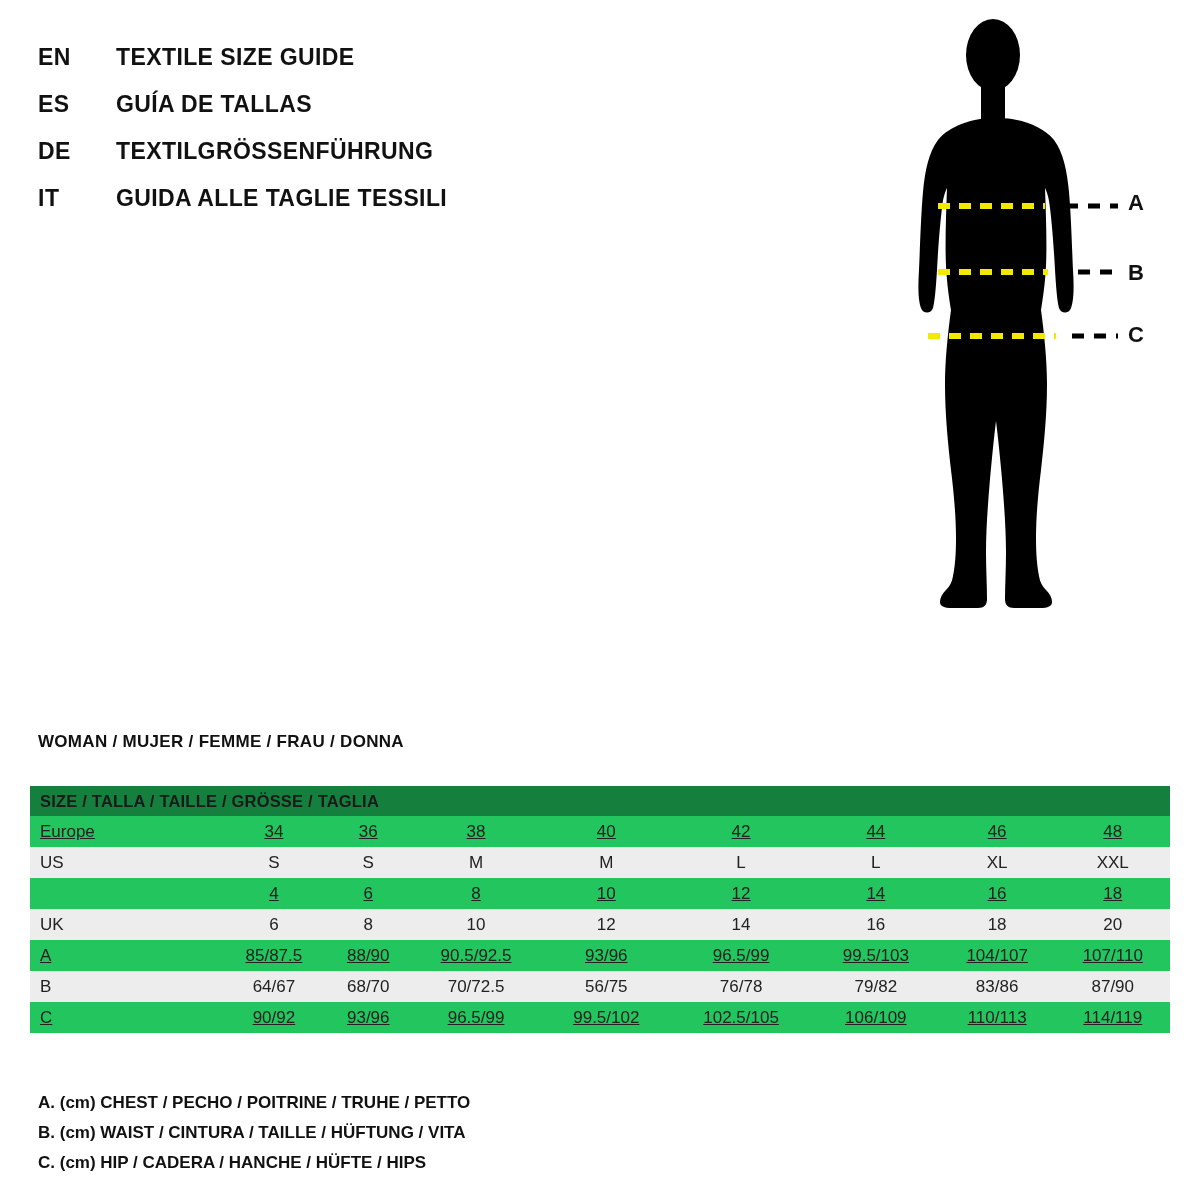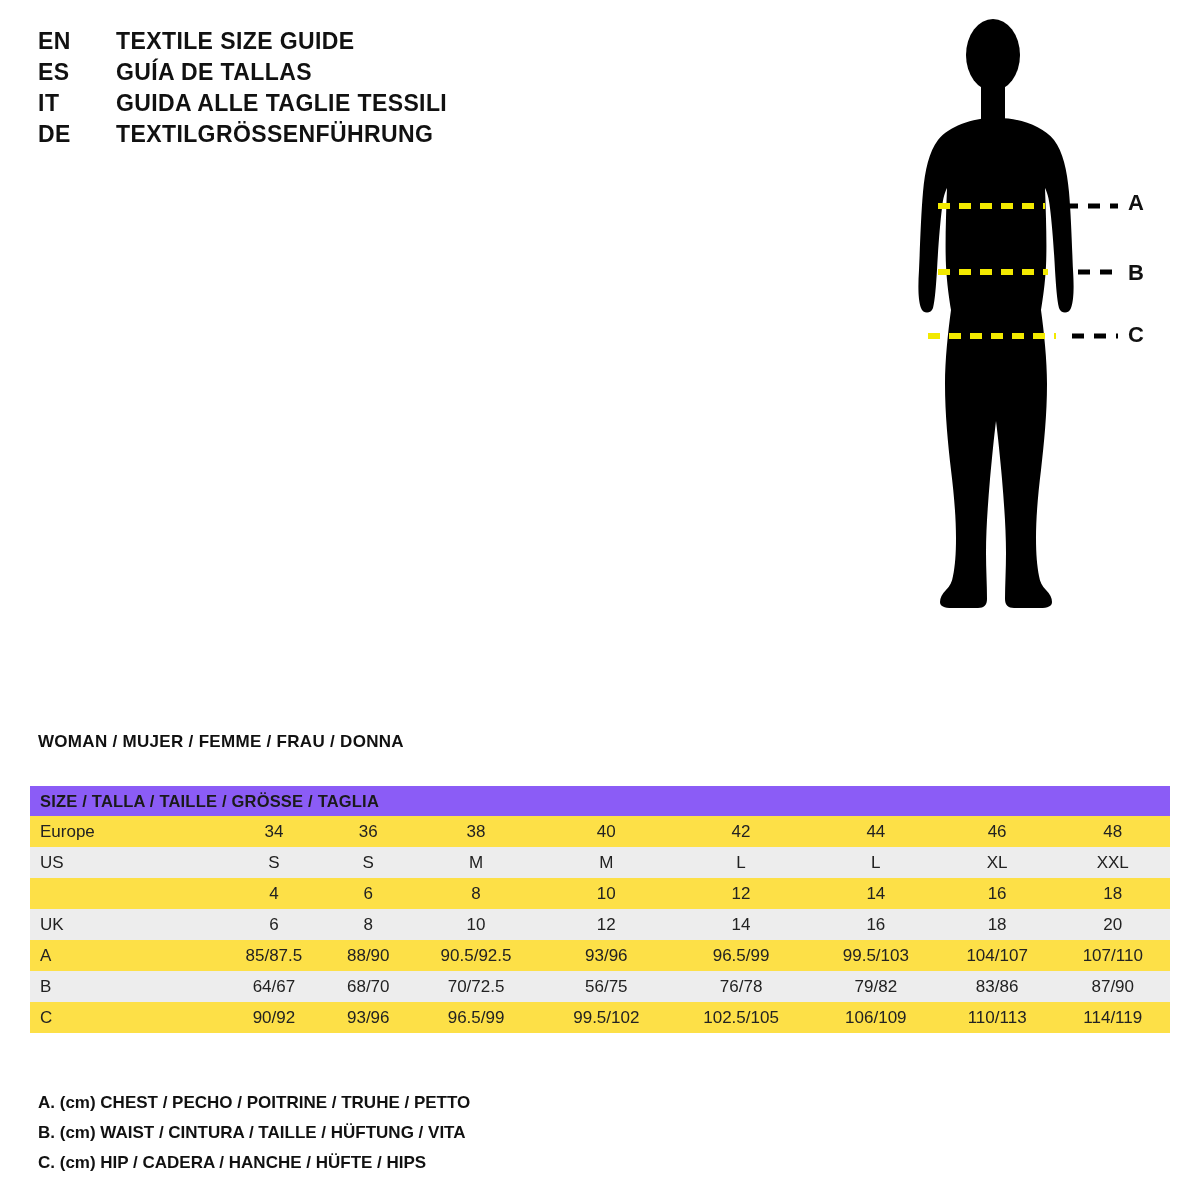--- a/index.html
+++ b/index.html
@@ -20,20 +20,21 @@
   .titles {
     position: absolute;
     top: 28px;
     left: 38px;
     width: 520px;
   }
   .title-row {
     display: flex;
     align-items: baseline;
     height: 31px;
+    margin-top: 16px;
   }
   .title-lang {
     width: 78px;
     font-size: 23px;
     font-weight: bold;
     letter-spacing: 0.5px;
     color: #111;
   }
   .title-text {
     font-size: 23px;
@@ -87,39 +88,40 @@
   }
   table.size-table th,
   table.size-table td {
     padding: 0;
     height: 31px;
     font-weight: normal;
     text-align: center;
     vertical-align: middle;
   }
   table.size-table th.hdr {
-    background: #8b5cf6;
+    background: #15803d;
     text-align: left;
     padding-left: 10px;
     font-weight: bold;
     font-size: 16.5px;
     letter-spacing: 0.2px;
     color: #1a1a1a;
     height: 30px;
   }
   table.size-table td.rowlabel {
     text-align: left;
     padding-left: 10px;
     width: 180px;
   }
   table.size-table tr.shade td {
     background: #ededed;
   }
   table.size-table tr.plain td {
-    background: #fde047;
+    background: #22c55e;
+    text-decoration: underline;
   }
 
   
   .legend {
     position: absolute;
     top: 1088px;
     left: 38px;
     font-size: 17px;
     color: #111;
     line-height: 30px;
@@ -135,26 +137,26 @@
 <div class="titles">
   <div class="title-row">
     <span class="title-lang">EN</span>
     <span class="title-text">TEXTILE SIZE GUIDE</span>
   </div>
   <div class="title-row">
     <span class="title-lang">ES</span>
     <span class="title-text">GUÍA DE TALLAS</span>
   </div>
   <div class="title-row">
+    <span class="title-lang">DE</span>
+    <span class="title-text">TEXTILGRÖSSENFÜHRUNG</span>
+  </div>
+  <div class="title-row">
     <span class="title-lang">IT</span>
     <span class="title-text">GUIDA ALLE TAGLIE TESSILI</span>
-  </div>
-  <div class="title-row">
-    <span class="title-lang">DE</span>
-    <span class="title-text">TEXTILGRÖSSENFÜHRUNG</span>
   </div>
 </div>
 
 <div class="figure-wrap">
   <svg width="330" height="730" viewBox="0 0 330 730" xmlns="http://www.w3.org/2000/svg">
     <g fill="#000000">
 
       <ellipse cx="133" cy="45" rx="27" ry="36"></ellipse>
 
       <path d="M121 72 h24 v42 h-24 z"></path>

